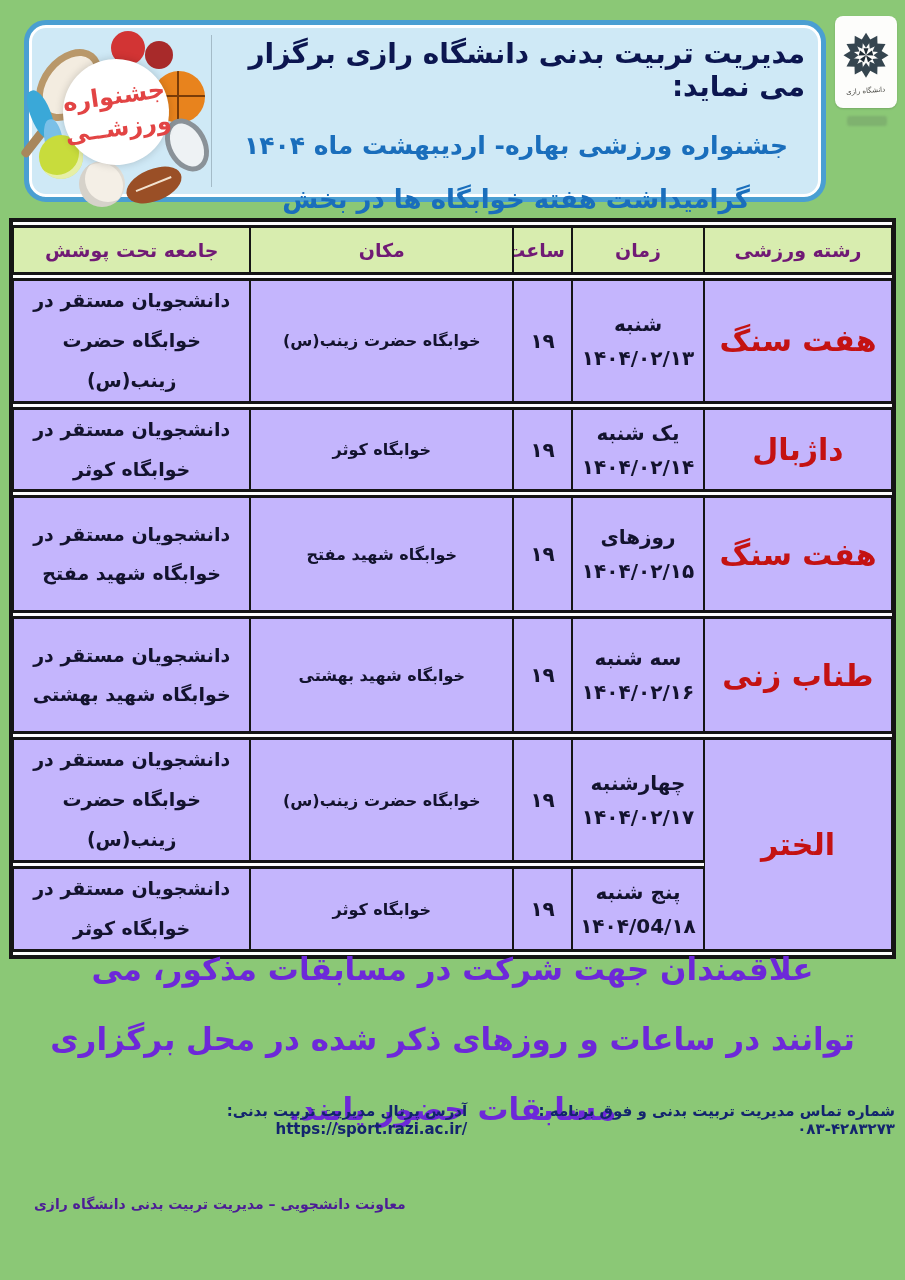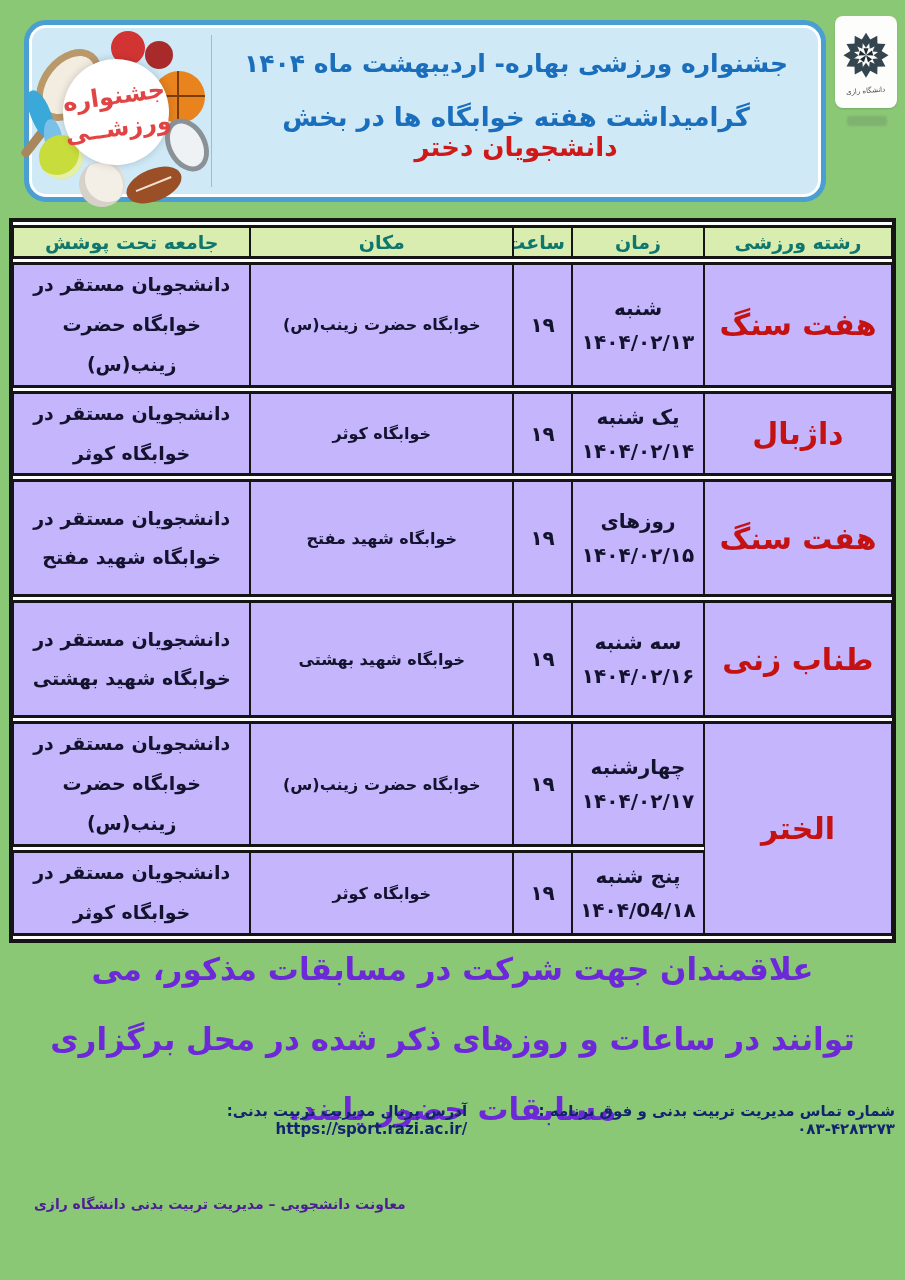--- a/index.html
+++ b/index.html
@@ -27,21 +27,21 @@
     width:1px; background:rgba(110,130,145,.45);
   }
   .header-text {
     position:absolute; top:12px; right:10px; left:192px;
   }
   .header-title {
     color:#0c1650; font-weight:bold; font-size:28px;
     text-align:right; padding-right:6px; letter-spacing:-.5px;
   }
   .header-subtitle {
-    margin-top:12px;
+    margin-top:28px;
     color:#1a6ebc; font-weight:bold; font-size:25px;
     text-align:center;
   }
   .header-tribute {
     margin-top:24px;
     color:#1a6ebc; font-weight:bold; font-size:26px;
     text-align:center;
   }
   .header-tribute .hl { color:#d01818; }
 
@@ -105,22 +105,22 @@
   .schedule th, .schedule td {
     border:1px solid #151515;
     border-top-width:3px; border-bottom-width:3px;
     background:#c4b5fd;
     text-align:center; vertical-align:middle;
     padding:2px 6px;
     overflow:hidden;
   }
   .schedule th {
     background:#d8edaf;
-    color:#0f766e; font-weight:bold; font-size:19px;
-    height:34px;
+    color:#701a75; font-weight:bold; font-size:19px;
+    height:50px;
   }
   .col-sport { width:21.4%; } .col-time { width:15%; } .col-hour { width:6.7%; }
   .col-loc { width:29.9%; } .col-comm { width:27%; }
 
   td.sport { color:#c41212; font-weight:bold; font-size:30px; }
   td.hour, td.time { color:#13132e; font-weight:bold; font-size:20px; }
   td.time .day { display:block; margin-bottom:10px; }
   td.loc { color:#13132e; font-weight:bold; font-size:16px; }
   td.comm { color:#13132e; font-weight:bold; font-size:19px; line-height:2.1; padding:0 14px; }
   tr.r1 td, tr.r2 td, tr.r5 td, tr.r6 td { height:82px; }
@@ -174,20 +174,21 @@
         <i></i>
       </div>
     <div class="shape b-racket2"></div>
     <div class="badge-center">
       <span>جشنواره</span>
       <span>ورزشــی</span>
     </div>
   </div>
 
   <div class="header-text">
+    <div class="header-title">مدیریت تربیت بدنی دانشگاه رازی برگزار می نماید:</div>
     <div class="header-subtitle">جشنواره ورزشی بهاره- اردیبهشت ماه ۱۴۰۴</div>
     <div class="header-tribute"><span>گرامیداشت هفته خوابگاه ها در بخش </span><span class="hl">دانشجویان دختر</span></div>
   </div>
 </div>
 
 <div class="uni-logo">
   <svg width="50" height="54" viewBox="-40 -40 80 86">
     <g fill="#35454f">
       <g id="petal">
           <path d="M0,-36 L8,-23 L0,-12 L-8,-23 Z"></path>

